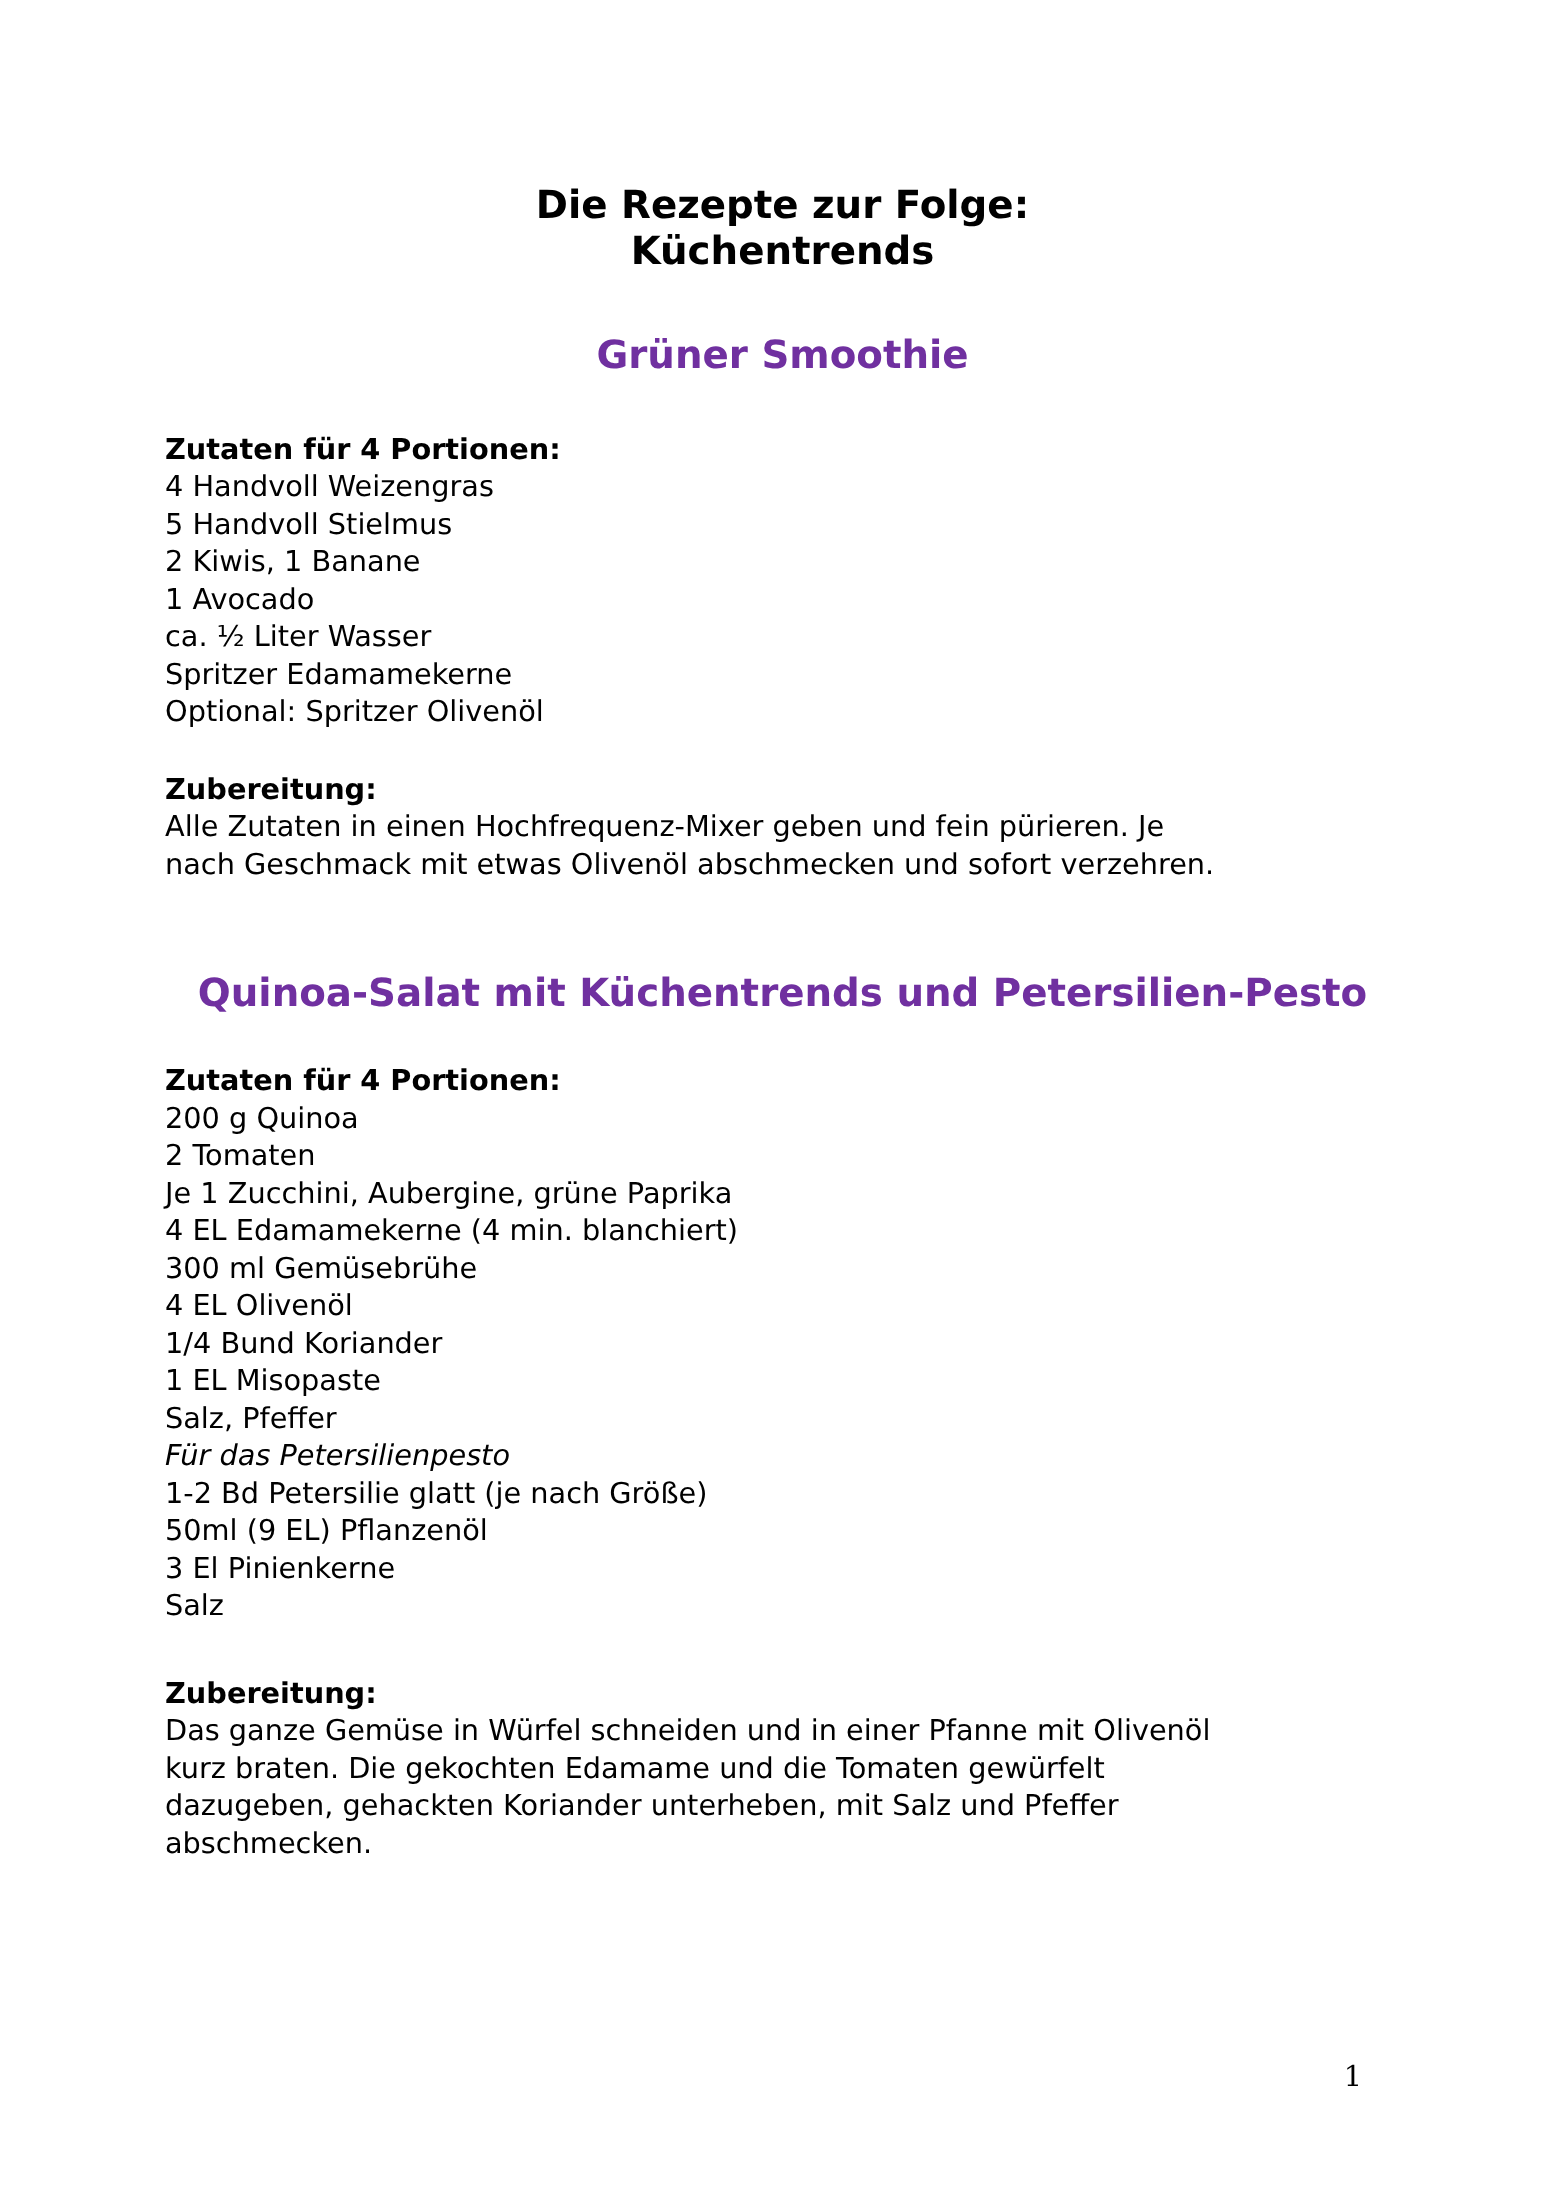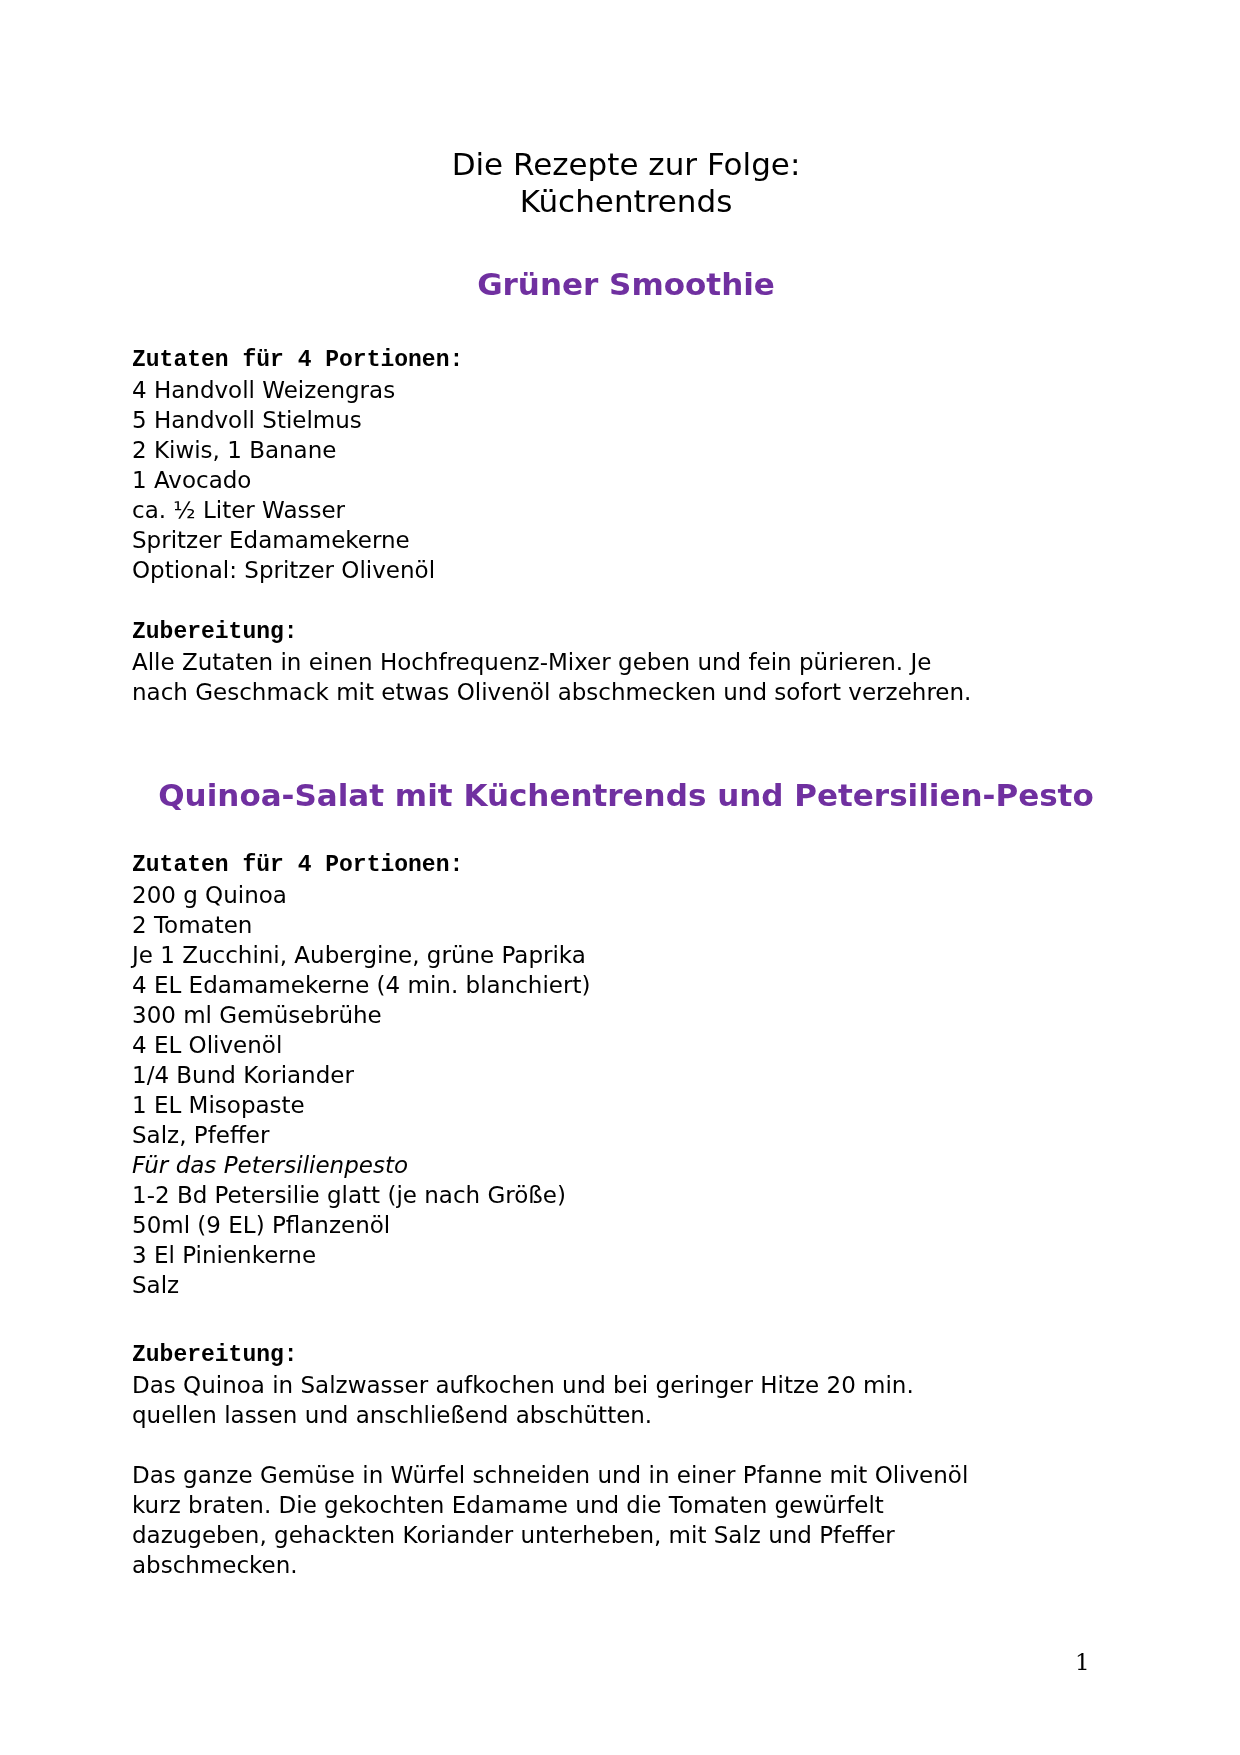--- a/index.html
+++ b/index.html
@@ -15,38 +15,37 @@
     color: #000000;
     font-family: "DejaVu Sans", sans-serif;
     overflow: hidden;
   }
   .content {
     padding: 146px 120px 0 132px;
   }
   .doc-title {
     font-size: 31px;
     line-height: 37px;
-    font-weight: normal;
+    font-weight: bold;
     text-align: center;
   }
   .recipe-title {
     margin: 4px;
     font-size: 31px;
     line-height: 37px;
     font-weight: bold;
     text-align: center;
     color: var(--accent, #7030A0);
   }
   #recipe1-title { margin-top: 46px; }
   #recipe2-title { margin-top: 70px; }
   .sec-heading {
     font-size: 23px;
     line-height: 30px;
     font-weight: bold;
-    font-family: Liberation Mono, monospace;
   }
   #ing1-heading { margin-top: 42px; }
   #zub1-heading { margin-top: 32px; }
   #ing2-heading { margin-top: 36px; }
   #zub2-heading { margin-top: 40px; }
   .line {
     font-size: 23px;
     line-height: 30px;
     white-space: nowrap;
   }
@@ -103,24 +102,20 @@
     <div class="line">1 EL Misopaste</div>
     <div class="line">Salz, Pfeffer</div>
     <div class="line italic">Für das Petersilienpesto</div>
     <div class="line">1-2 Bd Petersilie glatt (je nach Größe)</div>
     <div class="line">50ml (9 EL) Pflanzenöl</div>
     <div class="line">3 El Pinienkerne</div>
     <div class="line">Salz</div>
 
     <div class="sec-heading" id="zub2-heading">Zubereitung:</div>
     <div class="para">
-      <div class="line">Das Quinoa in Salzwasser aufkochen und bei geringer Hitze 20 min.</div>
-      <div class="line">quellen lassen und anschließend abschütten.</div>
-    </div>
-    <div class="para">
       <div class="line">Das ganze Gemüse in Würfel schneiden und in einer Pfanne mit Olivenöl</div>
       <div class="line">kurz braten. Die gekochten Edamame und die Tomaten gewürfelt</div>
       <div class="line">dazugeben, gehackten Koriander unterheben, mit Salz und Pfeffer</div>
       <div class="line">abschmecken.</div>
     </div>
 
   </div>
 
   <div class="page-number">1</div>
 </div>

